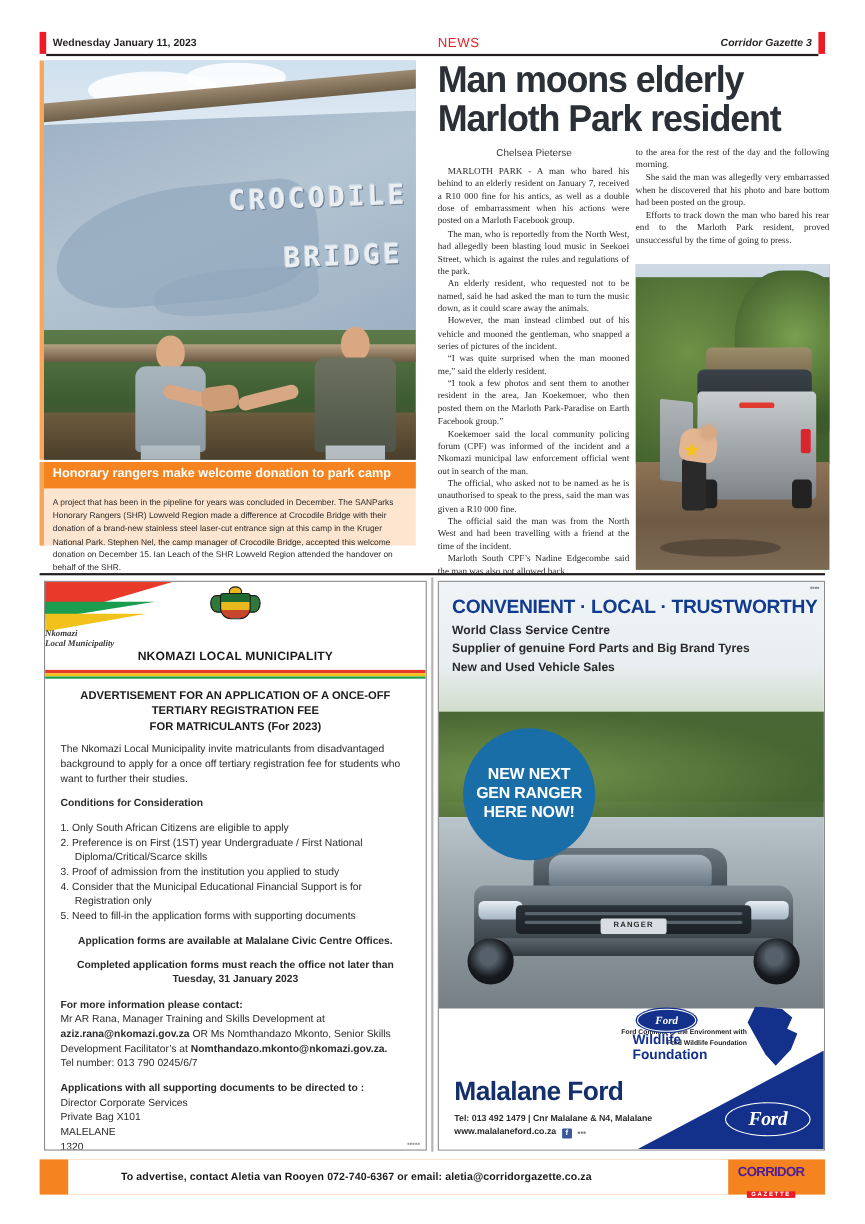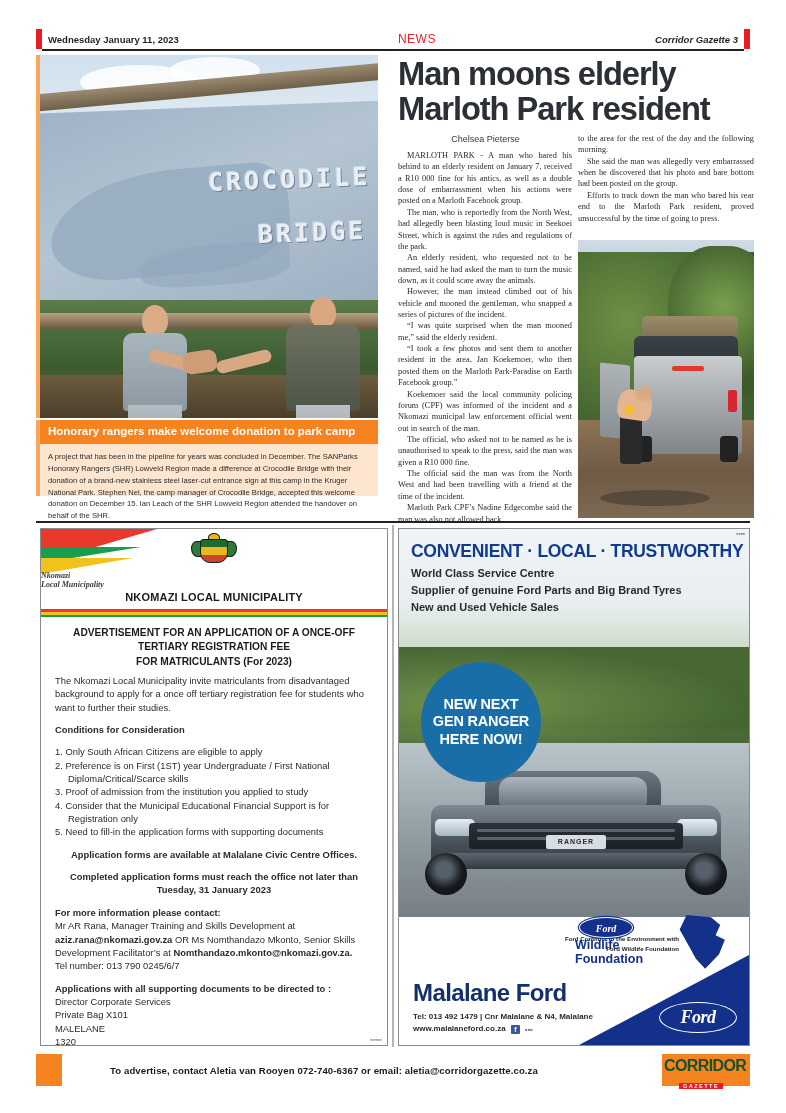--- a/index.html
+++ b/index.html
@@ -486,21 +486,21 @@
     position: absolute; left: 26px; top: 0; right: 88px; bottom: 0;
     background: #fff; display: flex; align-items: center; padding-left: 12px;
   }
   .footer-text {
     font-size: 9.6px; font-weight: bold; color: #1b1b1b; letter-spacing: .1px; margin-left: 36px;
   }
   .footer-logo {
     position: absolute; right: 12px; top: 3px; width: 74px; text-align: center;
   }
   .footer-logo .c1 {
-    font-size: 16px; font-weight: bold; color: #14532d; letter-spacing: -.6px;
+    font-size: 12px; font-weight: bold; color: #4c1d95; letter-spacing: -.6px;
     line-height: 17px;
   }
   .footer-logo .c2 {
     font-size: 5.5px; font-weight: bold; color: #ed1c24; letter-spacing: 1.5px;
     background: #ed1c24; color: #fff; display: inline-block; padding: 0 4px;
   }
 </style>
 </head>
 <body>
 
@@ -560,21 +560,21 @@
   <div class="col col-1">
     <p class="first">MARLOTH PARK - A man who bared his behind to an elderly resident on January 7, received a R10 000 fine for his antics, as well as a double dose of embarrassment when his actions were posted on a Marloth Facebook group.</p>
     <p>The man, who is reportedly from the North West, had allegedly been blasting loud music in Seekoei Street, which is against the rules and regulations of the park.</p>
     <p>An elderly resident, who requested not to be named, said he had asked the man to turn the music down, as it could scare away the animals.</p>
     <p>However, the man instead climbed out of his vehicle and mooned the gentleman, who snapped a series of pictures of the incident.</p>
     <p>“I was quite surprised when the man mooned me,” said the elderly resident.</p>
     <p>“I took a few photos and sent them to another resident in the area, Jan Koekemoer, who then posted them on the Marloth Park-Paradise on Earth Facebook group.”</p>
     <p>Koekemoer said the local community policing forum (CPF) was informed of the incident and a Nkomazi municipal law enforcement official went out in search of the man.</p>
     <p>The official, who asked not to be named as he is unauthorised to speak to the press, said the man was given a R10 000 fine.</p>
     <p>The official said the man was from the North West and had been travelling with a friend at the time of the incident.</p>
-    <p>Marloth Park CPF’s Nadine Edgecombe said the man was also not allowed back</p>
+    <p>Marloth South CPF’s Nadine Edgecombe said the man was also not allowed back</p>
   </div>
 
   <div class="col col-2">
     <p style="text-indent:0;">to the area for the rest of the day and the following morning.</p>
     <p>She said the man was allegedly very embarrassed when he discovered that his photo and bare bottom had been posted on the group.</p>
     <p>Efforts to track down the man who bared his rear end to the Marloth Park resident, proved unsuccessful by the time of going to press.</p>
   </div>
 
   <div class="photo2">
     <div class="p2-sky"></div>

